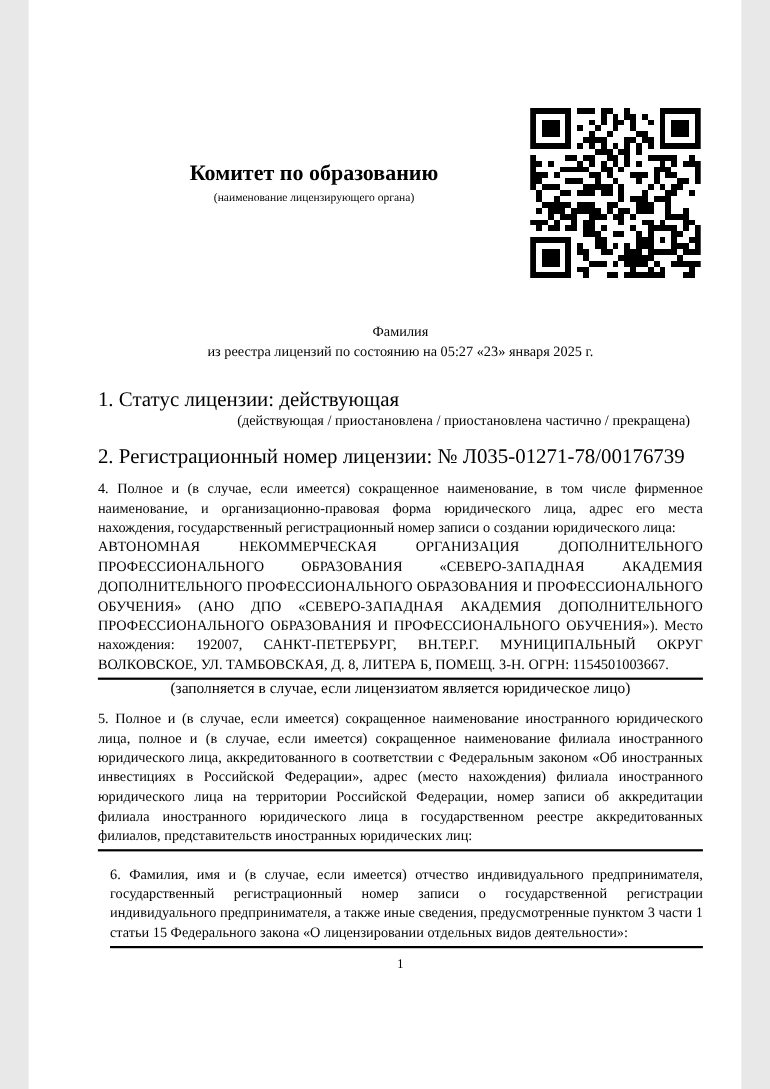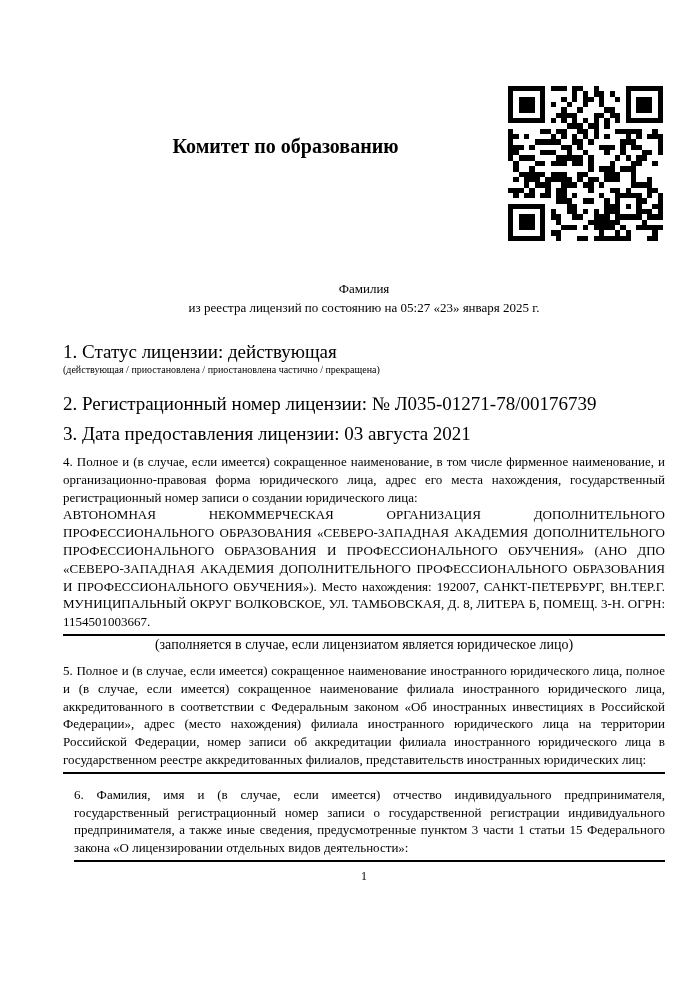--- a/index.html
+++ b/index.html
@@ -1,59 +1,60 @@
 <!DOCTYPE html>
 <html lang="ru"><head>
 <meta charset="utf-8">
 <style>
   html, body { margin: 0; padding: 0; background: #e8e8e8; }
   .page {
     position: relative;
-    width: 700px; height: 990px;
+    width: 648px; height: 990px;
     margin: 0 auto;
     background: #ffffff;
     box-sizing: border-box;
-    padding: 4px 35px 0 63px;
+    padding: 16px 35px 0 63px;
     overflow: hidden;
     font-family: "Liberation Serif", serif;
     color: #000;
   }
   .header-row { display: flex; align-items: flex-start; padding-top: 82px; }
   .header-titles { flex: 1 1 auto; text-align: center; padding-top: 48px; }
   .doc-title { font-size: 20px; font-weight: bold; line-height: 24px; }
   .doc-subtitle { font-size: 10.5px; line-height: 13px; margin-top: 4px; }
   .qr-box { flex: 0 0 157px; width: 157px; height: 157px; background: #fff; }
   .qr-box svg { display: block; width: 155px; height: 155px; }
 
   .extract-heading { margin-top: 36px; text-align: center; font-size: 13px; line-height: 19px; }
 
   .body-line { font-size: 19px; line-height: 18px; }
   .para { font-size: 13px; line-height: 17.8px; text-align: justify; }
 
   .item-status { margin-top: 26px; }
-  .status-note { font-size: 10px; line-height: 15px; margin-top: 1px; }
+  .status-note { font-size: 13px; line-height: 15px; margin-left: 115px; margin-top: 1px; text-align: center; }
   .item-regnum { margin-top: 18px; }
   .item-date { margin-top: 12px; }
   .item-legal { margin-top: 10px; }
   .item-foreign { margin-top: 10px; }
   .item-individual { margin-top: 12px; margin-left: 11px; }
 
   .rule { border-top: 2px solid #000; margin-top: 3px; }
   .center-note { font-size: 14px; line-height: 14px; text-align: center; margin-top: 2px; }
 
   .page-number { text-align: center; font-size: 12px; line-height: 15px; margin-top: 7px; }
 </style>
 </head>
 <body>
 
 <div class="page">
 
   <div class="header-row">
     <div class="header-titles">
       <div class="doc-title">Комитет по образованию</div>
+      <div class="doc-subtitle">(наименование лицензирующего органа)</div>
     </div>
     <div class="qr-box">
       <svg id="qr-svg" viewBox="0 0 29 29" shape-rendering="crispEdges" fill="#000000" xmlns="http://www.w3.org/2000/svg">
           <rect x="0" y="0" width="1" height="1"></rect>
           <rect x="1" y="0" width="1" height="1"></rect>
           <rect x="2" y="0" width="1" height="1"></rect>
           <rect x="3" y="0" width="1" height="1"></rect>
           <rect x="4" y="0" width="1" height="1"></rect>
           <rect x="5" y="0" width="1" height="1"></rect>
           <rect x="6" y="0" width="1" height="1"></rect>
@@ -467,21 +468,20 @@
     <div>из реестра лицензий по состоянию на 05:27 «23» января 2025 г.</div>
   </div>
 
   <div class="item-status">
     <div class="body-line">1. Статус лицензии: действующая</div>
     <div class="status-note">(действующая / приостановлена / приостановлена частично / прекращена)</div>
   </div>
 
   <div class="item-regnum body-line">2. Регистрационный номер лицензии: № Л035-01271-78/00176739</div>
 
-  <div class="item-date body-line">3. Дата предоставления лицензии: 03 августа 2021</div>
 
   <div class="item-legal">
     <div class="para">4. Полное и (в случае, если имеется) сокращенное наименование, в том числе фирменное наименование, и организационно-правовая форма юридического лица, адрес его места нахождения, государственный регистрационный номер записи о создании юридического лица:</div>
     <div class="para">АВТОНОМНАЯ НЕКОММЕРЧЕСКАЯ ОРГАНИЗАЦИЯ ДОПОЛНИТЕЛЬНОГО ПРОФЕССИОНАЛЬНОГО ОБРАЗОВАНИЯ «СЕВЕРО-ЗАПАДНАЯ АКАДЕМИЯ ДОПОЛНИТЕЛЬНОГО ПРОФЕССИОНАЛЬНОГО ОБРАЗОВАНИЯ И ПРОФЕССИОНАЛЬНОГО ОБУЧЕНИЯ» (АНО ДПО «СЕВЕРО-ЗАПАДНАЯ АКАДЕМИЯ ДОПОЛНИТЕЛЬНОГО ПРОФЕССИОНАЛЬНОГО ОБРАЗОВАНИЯ И ПРОФЕССИОНАЛЬНОГО ОБУЧЕНИЯ»). Место нахождения: 192007, САНКТ-ПЕТЕРБУРГ, ВН.ТЕР.Г. МУНИЦИПАЛЬНЫЙ ОКРУГ ВОЛКОВСКОЕ, УЛ. ТАМБОВСКАЯ, Д. 8, ЛИТЕРА Б, ПОМЕЩ. 3-Н. ОГРН: 1154501003667.</div>
     <div class="rule"></div>
     <div class="center-note">(заполняется в случае, если лицензиатом является юридическое лицо)</div>
   </div>
 
   <div class="item-foreign">
     <div class="para">5. Полное и (в случае, если имеется) сокращенное наименование иностранного юридического лица, полное и (в случае, если имеется) сокращенное наименование филиала иностранного юридического лица, аккредитованного в соответствии с Федеральным законом «Об иностранных инвестициях в Российской Федерации», адрес (место нахождения) филиала иностранного юридического лица на территории Российской Федерации, номер записи об аккредитации филиала иностранного юридического лица в государственном реестре аккредитованных филиалов, представительств иностранных юридических лиц:</div>

